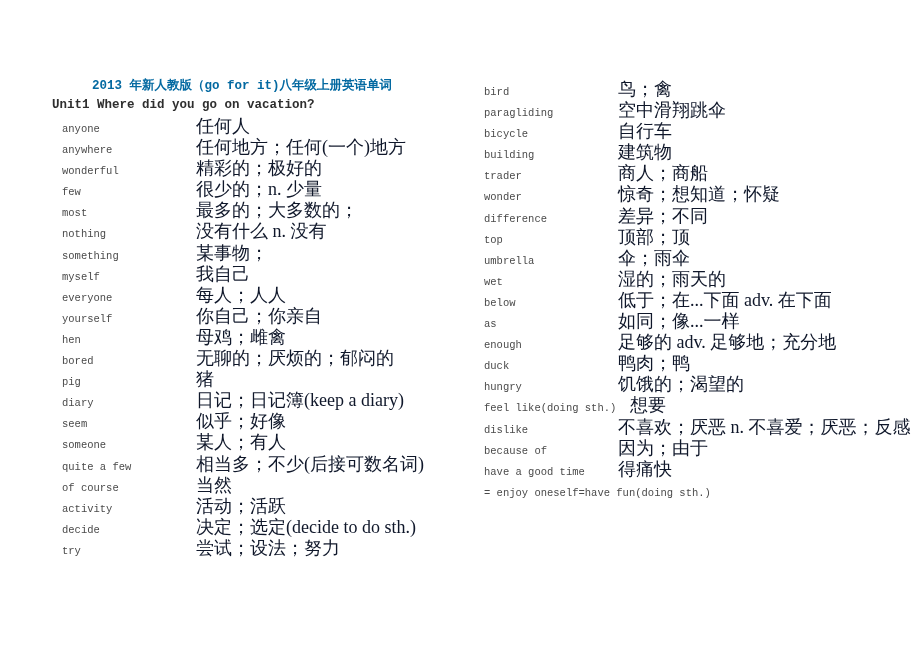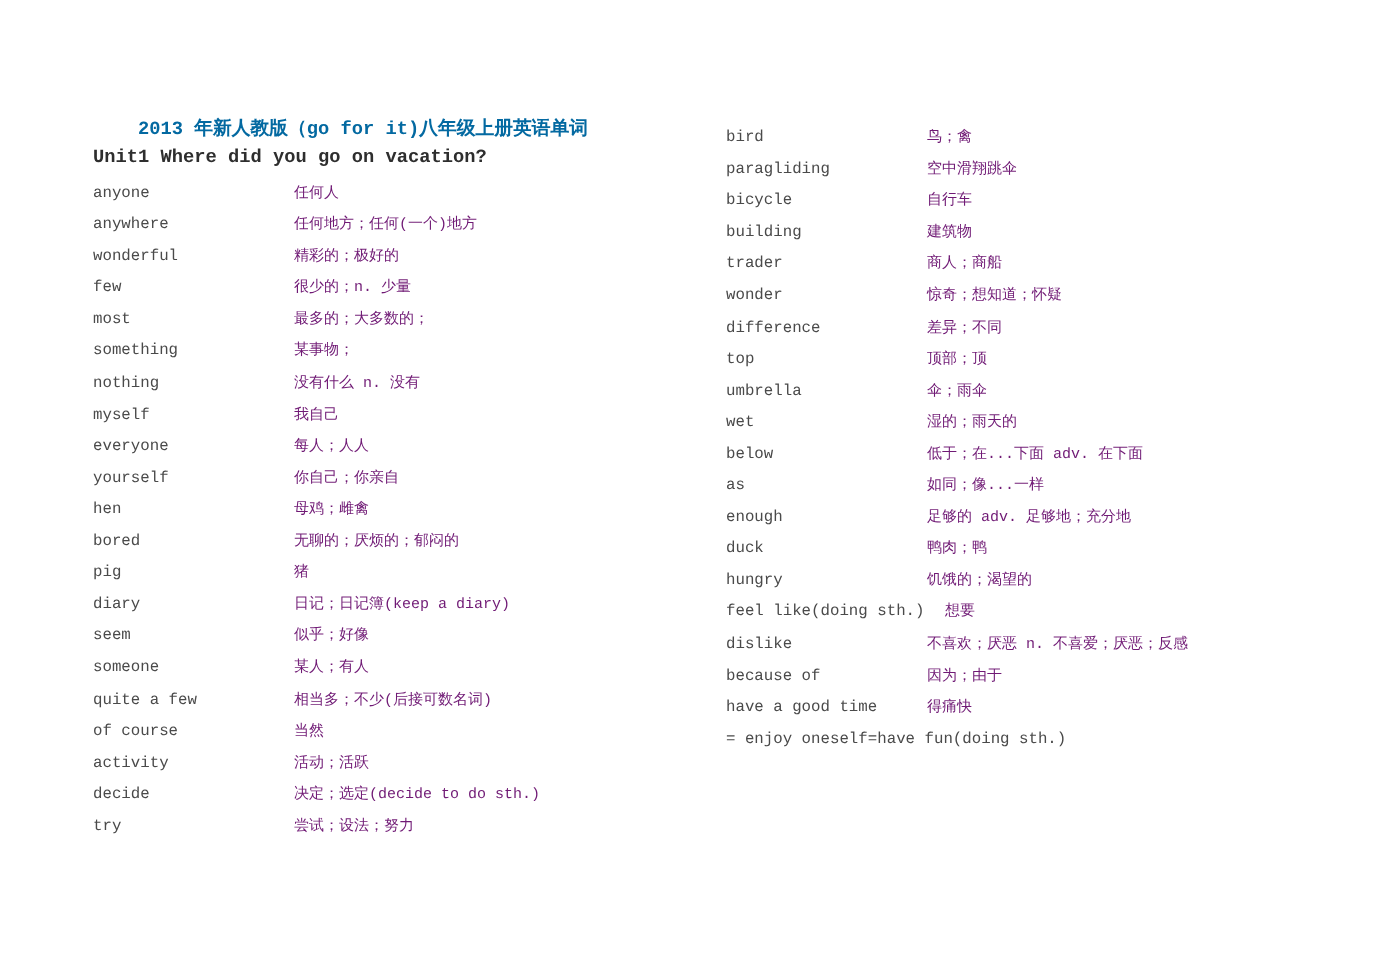--- a/index.html
+++ b/index.html
@@ -33,21 +33,21 @@
     font-weight: bold;
     font-size: 12.5px;
     line-height: 16px;
     color: #0369a1;
     white-space: nowrap;
     letter-spacing: 0px;
   }
 
   .unit-heading {
     position: absolute;
-    left: 62px;
+    left: 52px;
     top: 97px;
     font-family: "Liberation Mono", "DejaVu Sans Mono", monospace;
     font-weight: bold;
     font-size: 12.5px;
     line-height: 16px;
     color: #2e2e2e;
     white-space: nowrap;
   }
 
   
@@ -70,23 +70,23 @@
     width: 134px;
     font-family: "Liberation Mono", "DejaVu Sans Mono", monospace;
     font-size: 10.5px;
     color: #4a4a4a;
     vertical-align: baseline;
     overflow: visible;
   }
 
   .gloss {
     display: inline-block;
-    font-family: Liberation Mono, monospace;
-    font-size: 10px;
-    color: #701a75;
+    font-family: Liberation Serif, serif;
+    font-size: 18px;
+    color: #0f172a;
     vertical-align: baseline;
   }
 
   
   .entry.full .term {
     width: auto;
   }
 
   
   .entry.indent-gloss .gloss {
@@ -101,22 +101,22 @@
   <div class="doc-title">2013 年新人教版（go for it)八年级上册英语单词</div>
 
   <div class="unit-heading">Unit1  Where did you go on vacation?</div>
 
   <div class="column" id="col-left">
       <div class="entry"><span class="term">anyone</span><span class="gloss">任何人</span></div>
       <div class="entry"><span class="term">anywhere</span><span class="gloss">任何地方；任何(一个)地方</span></div>
       <div class="entry"><span class="term">wonderful</span><span class="gloss">精彩的；极好的</span></div>
       <div class="entry"><span class="term">few</span><span class="gloss">很少的；n. 少量</span></div>
       <div class="entry"><span class="term">most</span><span class="gloss">最多的；大多数的；</span></div>
+      <div class="entry"><span class="term">nothing</span><span class="gloss">没有什么 n. 没有</span></div>
       <div class="entry"><span class="term">something</span><span class="gloss">某事物；</span></div>
-      <div class="entry"><span class="term">nothing</span><span class="gloss">没有什么 n. 没有</span></div>
       <div class="entry"><span class="term">myself</span><span class="gloss">我自己</span></div>
       <div class="entry"><span class="term">everyone</span><span class="gloss">每人；人人</span></div>
       <div class="entry"><span class="term">yourself</span><span class="gloss">你自己；你亲自</span></div>
       <div class="entry"><span class="term">hen</span><span class="gloss">母鸡；雌禽</span></div>
       <div class="entry"><span class="term">bored</span><span class="gloss">无聊的；厌烦的；郁闷的</span></div>
       <div class="entry"><span class="term">pig</span><span class="gloss">猪</span></div>
       <div class="entry"><span class="term">diary</span><span class="gloss">日记；日记簿(keep a diary)</span></div>
       <div class="entry"><span class="term">seem</span><span class="gloss">似乎；好像</span></div>
       <div class="entry"><span class="term">someone</span><span class="gloss">某人；有人</span></div>
       <div class="entry"><span class="term">quite a few</span><span class="gloss">相当多；不少(后接可数名词)</span></div>

